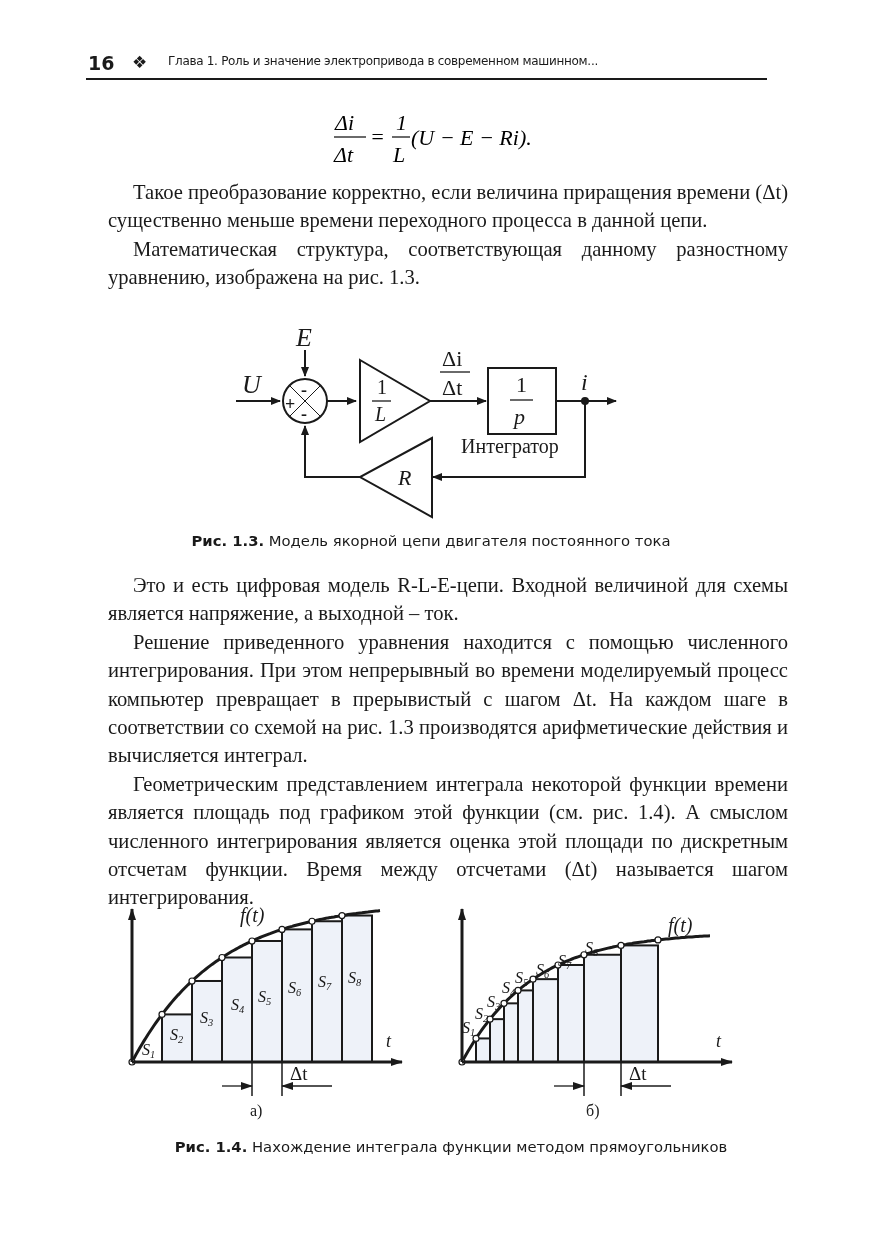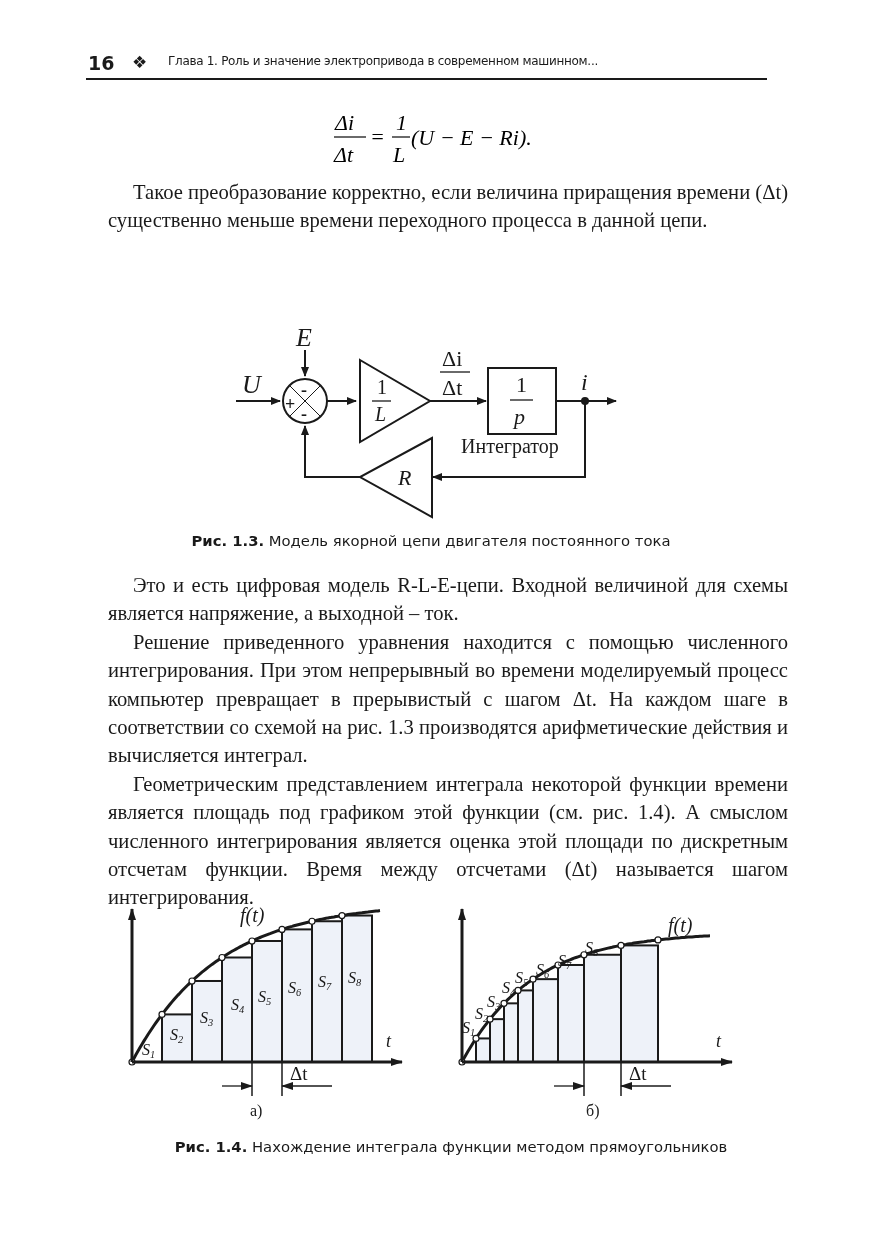--- a/index.html
+++ b/index.html
@@ -30,20 +30,21 @@
   <text x="4" y="58" font-size="22" font-style="italic">Δt</text>
   <text x="40" y="40" font-size="22">=</text>
   <text x="66" y="26" font-size="22">1</text>
   <line x1="62" y1="33" x2="80" y2="33" stroke="#1a1a1a" stroke-width="1.3"></line>
   <text x="63" y="58" font-size="22" font-style="italic">L</text>
   <text x="81" y="41" font-size="22" font-style="italic">(U − E − Ri).</text>
 </svg>
 
 <div class="body-text" style="top:178px;">
   <p>Такое преобразование корректно, если величина приращения времени (Δt) существенно меньше времени переходного процесса в данной цепи.</p>
+  <p>Математическая структура, соответствующая данному разностному уравнению, изображена на рис. 1.3.</p>
 </div>
 
 <svg style="position:absolute;left:220px;top:320px;" width="420" height="205" viewBox="0 0 420 205">
   <defs>
     <marker id="arr" markerWidth="10" markerHeight="8" refX="9" refY="4" orient="auto" markerUnits="userSpaceOnUse">
       <path d="M0,0 L10,4 L0,8 Z" fill="#1a1a1a"></path>
     </marker>
   </defs>
   <g stroke="#1a1a1a" stroke-width="2" fill="none">
 

